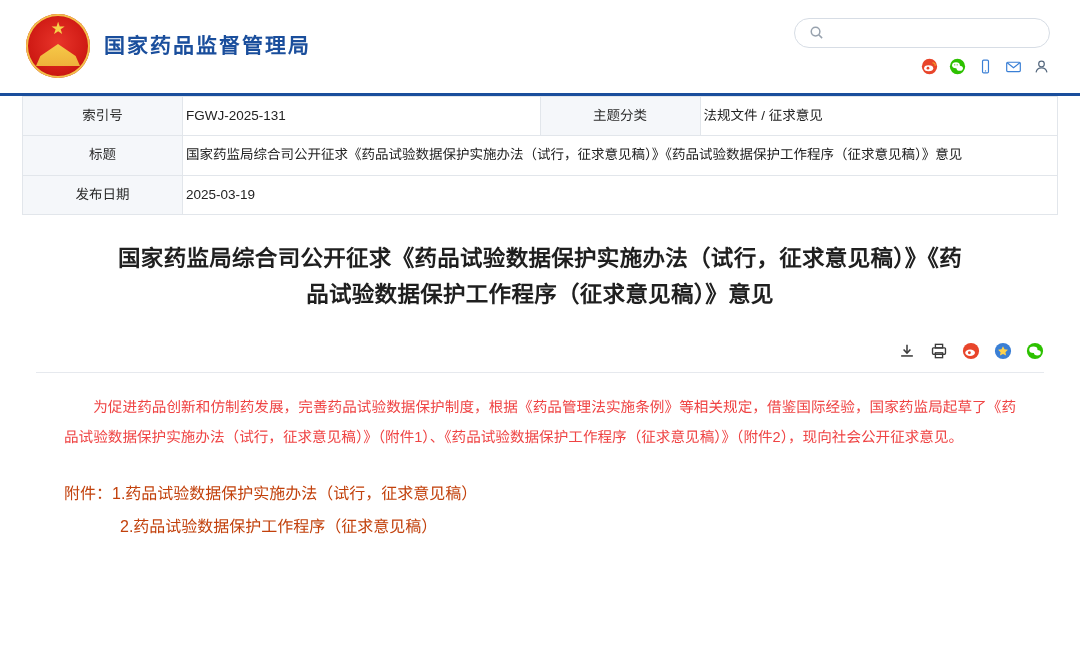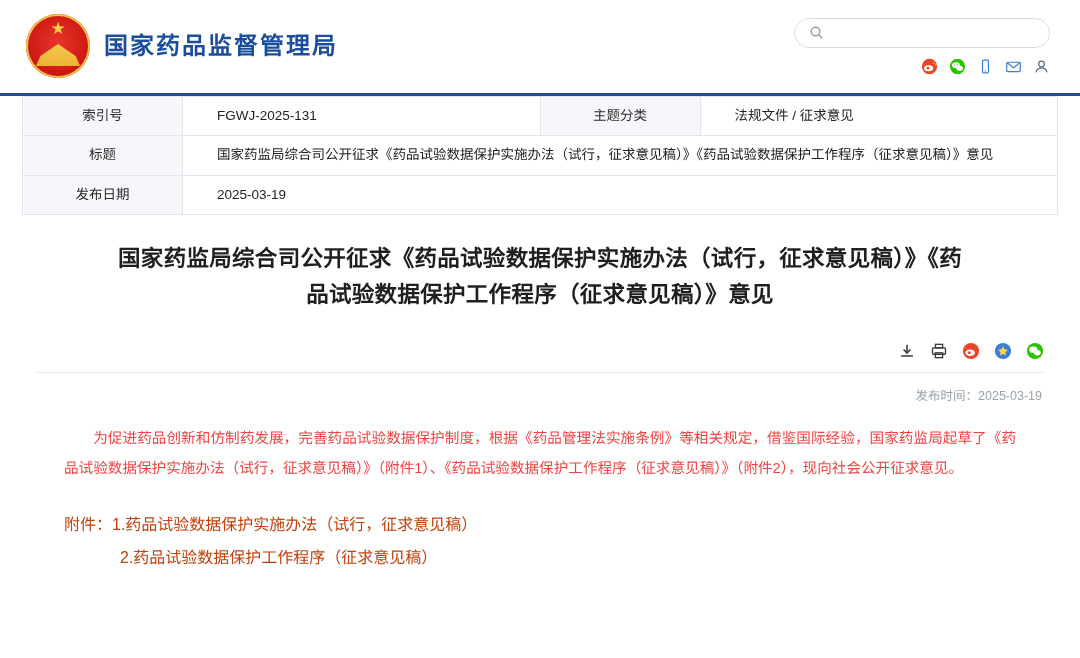--- a/index.html
+++ b/index.html
@@ -50,21 +50,21 @@
     position: absolute;
     left: 10px; right: 10px; bottom: 12px;
     height: 22px;
     background:
        linear-gradient(#f6d24a, #f0b93c);
     clip-path: polygon(0% 100%, 10% 55%, 50% 0%, 90% 55%, 100% 100%);
     opacity: .95;
   }
   .brand-text { line-height: 1.05; }
   .brand-cn {
-    font-size: 24px;
+    font-size: 21px;
     font-weight: bold;
     color: #1a4e9c;
     letter-spacing: 2px;
   }
   .brand-en {
     margin-top: 7px;
     font-size: 13.5px;
     color: #1a4e9c;
     letter-spacing: .2px;
   }
@@ -143,21 +143,21 @@
     padding: 9px 12px;
     height: 35px;
     line-height: 1.5;
   }
   .info-table td.k {
     background: #f5f7fa;
     text-align: center;
     color: #2b2b2b;
     width: 160px;
   }
-  .info-table td.v { background:#fff; padding-left: 34px; }
+  .info-table td.v { background:#fff; padding-left: 3px; }
 
   
   .art-title {
     margin: 26px auto 0;
     width: 860px;
     text-align: center;
     font-size: 22.5px;
     font-weight: bold;
     color: #1f1f1f;
     line-height: 1.62;
@@ -320,23 +320,20 @@
         <svg width="18" height="18" viewBox="0 0 20 20">
             <circle cx="10" cy="10" r="9" fill="#2dc100"></circle>
             <ellipse cx="8.2" cy="8.6" rx="4.6" ry="3.6" fill="#fff"></ellipse>
             <ellipse cx="12.6" cy="12" rx="3.8" ry="3" fill="#fff"></ellipse>
           </svg>
       </span>
     </div>
 
     <div class="divider"></div>
 
-    <div class="pubtime">
-      <span>发布时间：</span><span>2025-03-19</span>
-    </div>
 
     <div class="body-text">
       <p>为促进药品创新和仿制药发展，完善药品试验数据保护制度，根据《药品管理法实施条例》等相关规定，借鉴国际经验，国家药监局起草了《药品试验数据保护实施办法（试行，征求意见稿）》（附件1）、《药品试验数据保护工作程序（征求意见稿）》（附件2），现向社会公开征求意见。</p>
     </div>
 
     <div class="attach">
       <div class="a-line"><span>附件：</span><span>1.药品试验数据保护实施办法（试行，征求意见稿）</span></div>
       <div class="a-line a-indent"><span>2.药品试验数据保护工作程序（征求意见稿）</span></div>
       <div class="a-line a-indent"></div>
 

